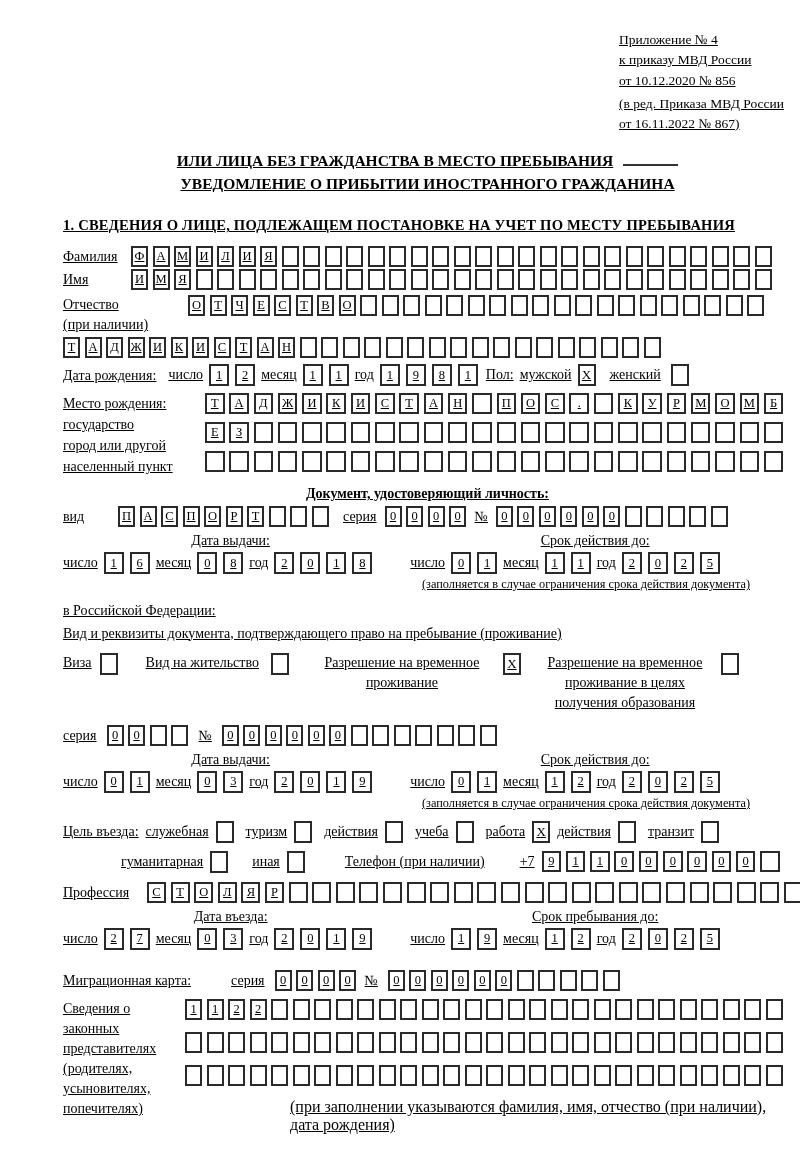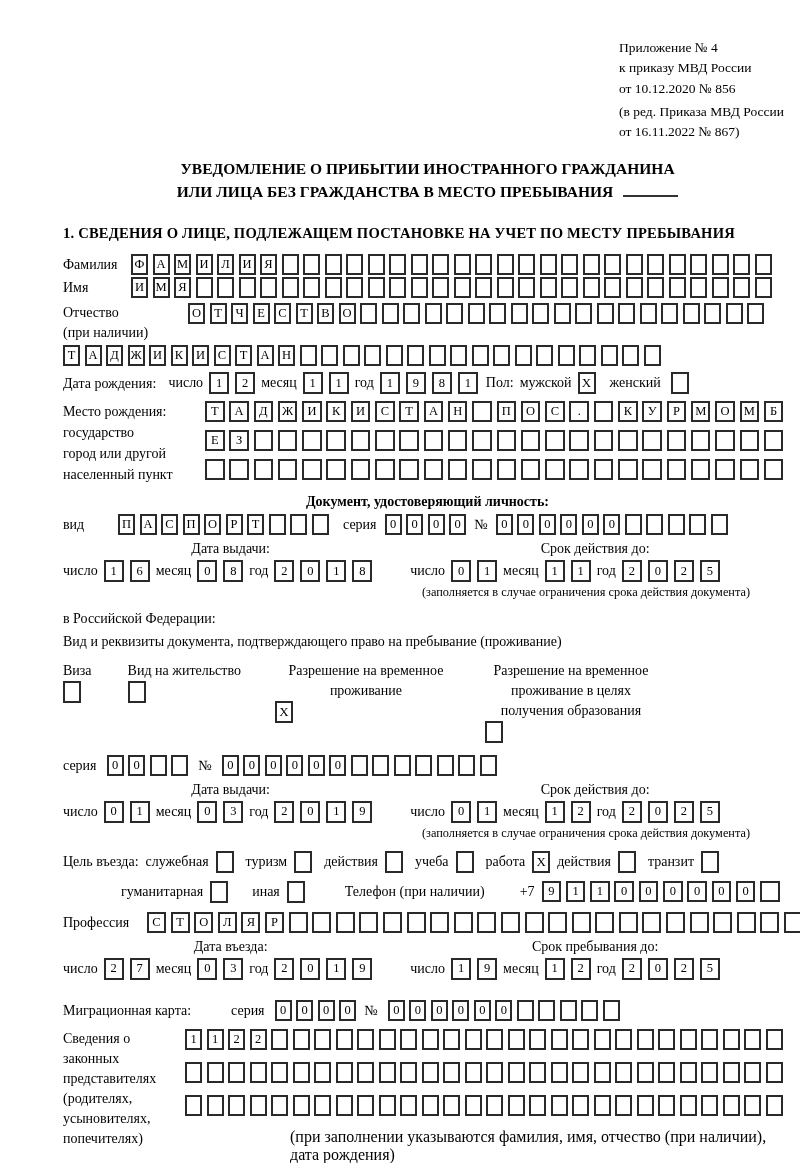--- a/index.html
+++ b/index.html
@@ -2,21 +2,21 @@
 <html><head>
 <meta charset="utf-8">
 <style>
   * { margin:0; padding:0; box-sizing:border-box; }
   html,body { background:#ffffff; }
   body {
     width:800px; height:1163px; overflow:hidden;
     font-family:"Liberation Serif","DejaVu Serif",serif;
     color:#000; font-size:14px;
   }
-  .page { padding:38px 8px 0 63px; position:relative; }
+  .page { padding:30px 8px 0 63px; position:relative;text-decoration:underline; }
 
   
   .hdr { margin-left:556px; font-size:13.5px; line-height:1.5; }
   .hdr .blk2 { margin-top:3px; }
   .forma { text-align:right; padding-right:34px; font-weight:bold; font-size:15px; margin-top:14px; }
 
   
   .title { text-align:center; font-weight:bold; font-size:15.5px; line-height:1.45; margin-top:16px; }
   .blankline { display:inline-block; width:55px; border-bottom:2px solid #333; height:14px; margin-left:10px; }
   .sec1 { font-weight:bold; font-size:14.6px; margin-top:22px; letter-spacing:0.2px; }
@@ -56,21 +56,21 @@
   .pairrow { display:flex; margin-top:3px; }
   .pr-l { width:46%; }
   .pr-r { width:54%; padding-left:12px; }
   .note { font-size:12.3px; text-align:right; padding-right:42px; margin-top:3px; }
 
   .docheading { text-align:center; font-weight:bold; font-size:14px; margin-top:6px; margin-bottom:4px; }
   .intro { font-size:14px; line-height:1.6; margin-top:8px; }
 
   
   .optrow { display:flex; align-items:flex-start; margin-top:8px; }
-  .opt { display:flex; align-items:flex-start;flex-direction:column; }
+  .opt { display:flex; align-items:flex-start; }
   .opt .txt { line-height:20px; }
   .optc { text-align:center; }
   .purpose-row { display:flex; align-items:center; margin-top:10px; flex-wrap:nowrap; }
   .purpose-row .plbl { margin-right:7px; }
   .purpose-row .cb { margin-right:12px; }
 
   .repnote { font-size:16px; margin-top:4px; padding-left:105px; }
 </style>
 </head>
 <body>
@@ -81,24 +81,24 @@
     <div>Приложение № 4</div>
     <div>к приказу МВД России</div>
     <div>от 10.12.2020 № 856</div>
     <div class="blk2">
       <div>(в ред. Приказа МВД России</div>
       <div>от 16.11.2022 № 867)</div>
     </div>
   </div>
 
   <div class="title">
-    <div>УВЕДОМЛЕНИЕ О ПРИБЫТИИ ИНОСТРАННОГО ГРАЖДАНИНА</div>
     <div>
       <span>ИЛИ ЛИЦА БЕЗ ГРАЖДАНСТВА В МЕСТО ПРЕБЫВАНИЯ</span><span class="blankline"></span>
     </div>
+    <div>УВЕДОМЛЕНИЕ О ПРИБЫТИИ ИНОСТРАННОГО ГРАЖДАНИНА</div>
   </div>
 
   <div class="sec1">1. СВЕДЕНИЯ О ЛИЦЕ, ПОДЛЕЖАЩЕМ ПОСТАНОВКЕ НА УЧЕТ ПО МЕСТУ ПРЕБЫВАНИЯ</div>
 
   <div class="frow mt">
     <span class="lbl" style="width:68px;">Фамилия</span>
     <span class="cells">
         <span class="cell">Ф</span>
         <span class="cell">А</span>
         <span class="cell">М</span>

